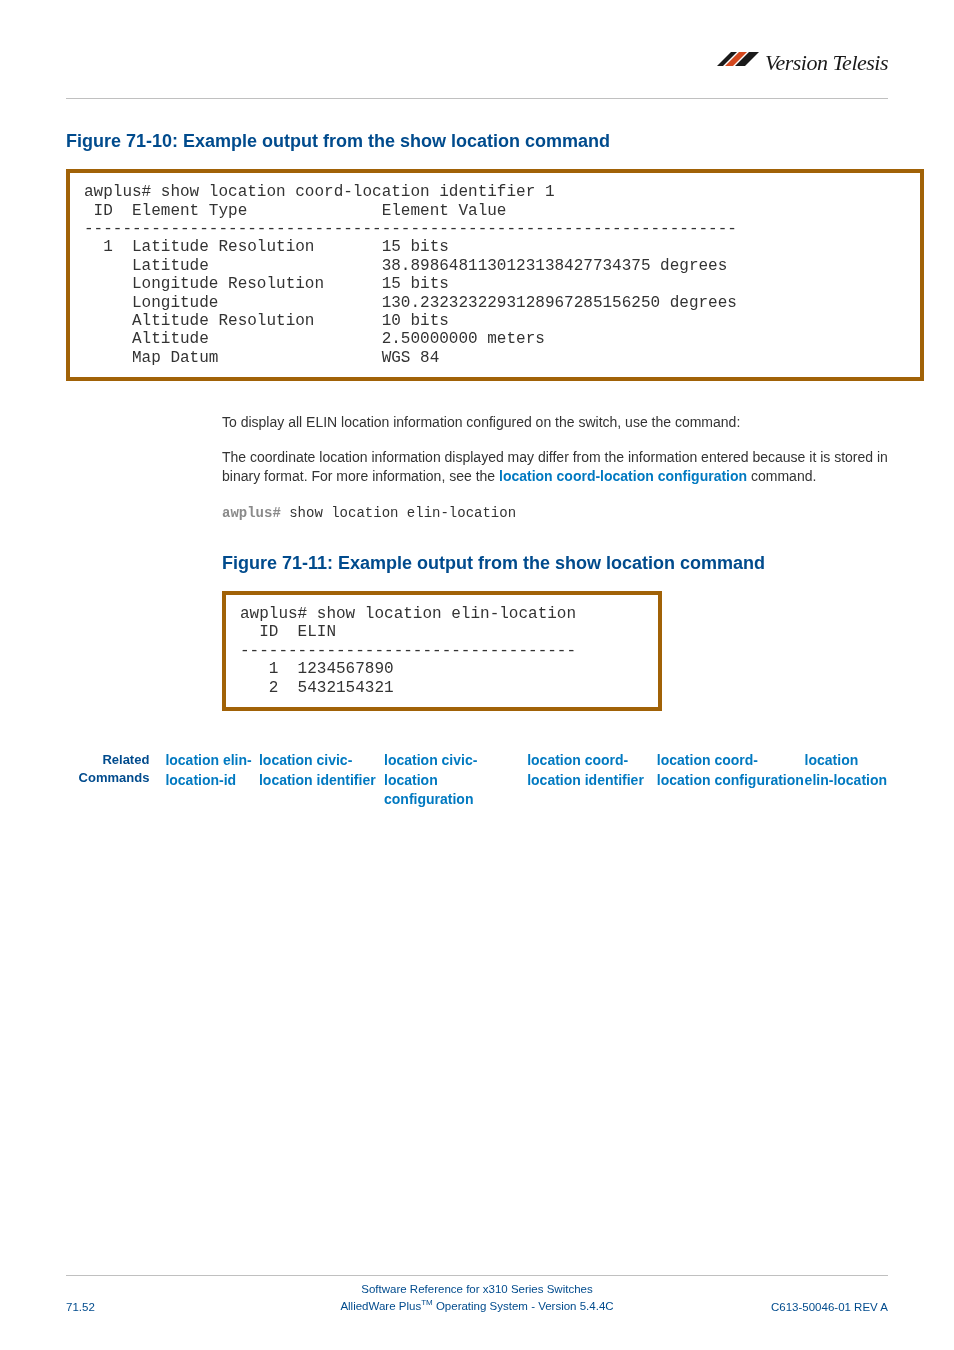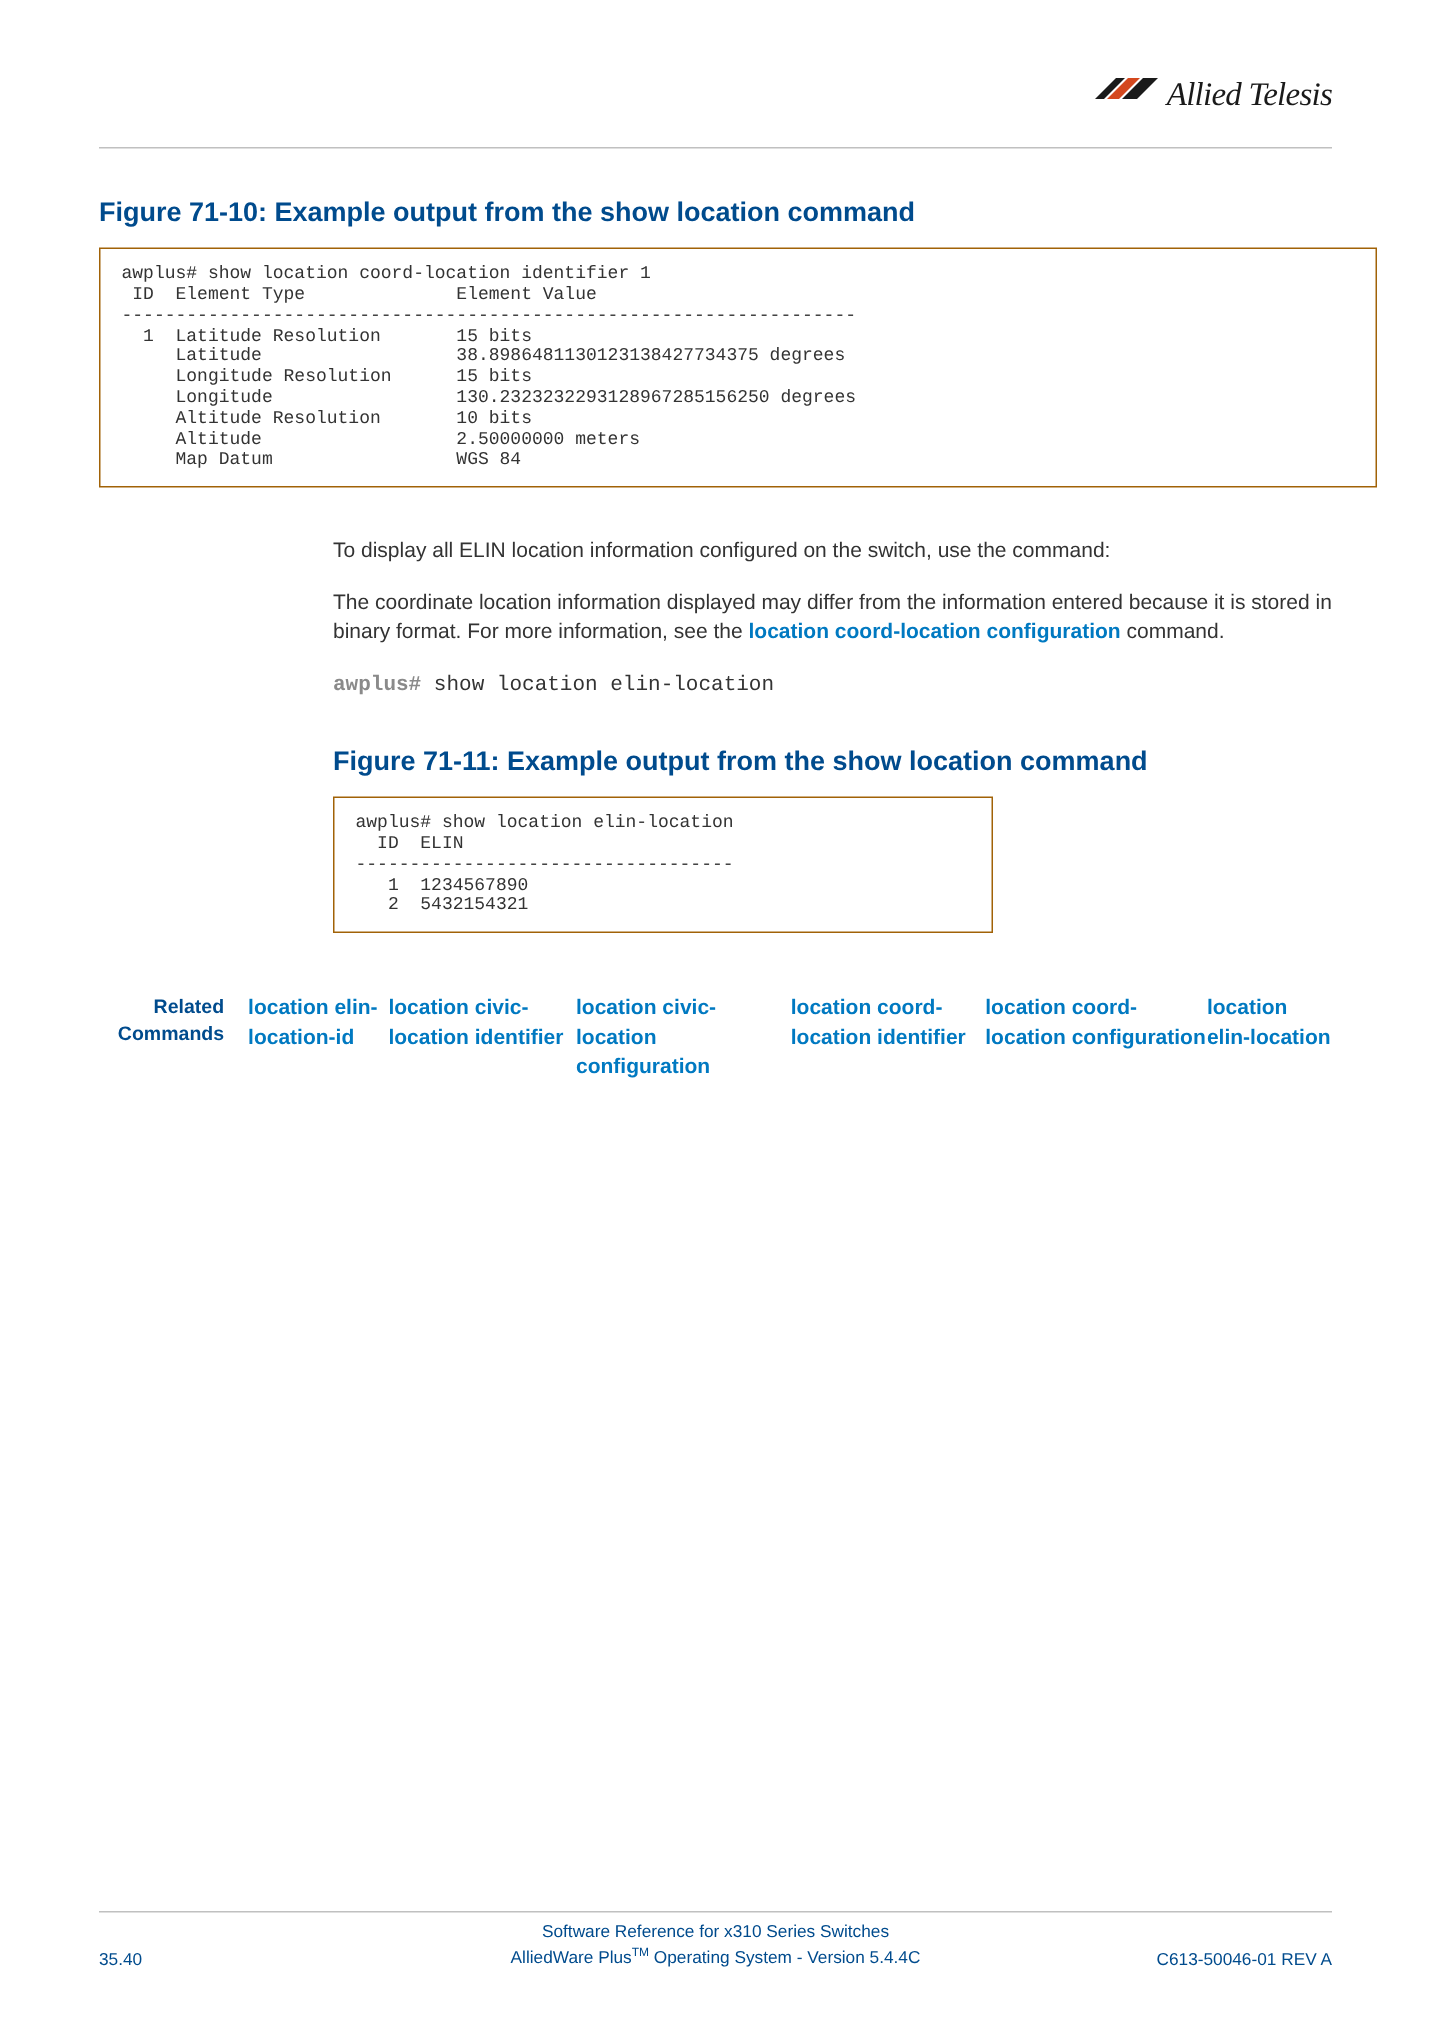--- a/index.html
+++ b/index.html
@@ -42,24 +42,24 @@
   .caption {
     color: #004b8d;
     font-weight: 600;
     font-size: 18px;
     margin: 0 0 6px 0;
   }
   .caption.indented {
     margin-left: 156px;
   }
   .codeblock {
-    border: 1px solid #a16207;
+    border: 4px solid #a16207;
     padding: 10px 14px 10px 14px;
     font-family: "Courier New", monospace;
-    font-size: 12px;
+    font-size: 16px;
     white-space: pre;
     color: #333;
     line-height: 1.15;
     margin-bottom: 32px;
   }
   .codeblock.narrow {
     margin-left: 156px;
     width: 440px;
     box-sizing: border-box;
   }
@@ -147,21 +147,21 @@
 
 <div class="page">
 
   <div class="header">
     <div class="logo">
       <svg width="42" height="22" viewBox="0 0 42 22">
         <polygon points="0,14 14,0 20,0 6,14" fill="#1a1a1a"></polygon>
         <polygon points="8,14 22,0 30,0 16,14" fill="#d4481e"></polygon>
         <polygon points="18,14 32,0 42,0 28,14" fill="#1a1a1a"></polygon>
       </svg>
-      <span class="logo-text">Allied Telesis</span>
+      <span class="logo-text">Version Telesis</span>
     </div>
   </div>
 
   <div class="caption">Figure 71-10: Example output from the show location command</div>
 
   <pre class="codeblock wide">awplus# show location coord-location identifier 1
  ID  Element Type              Element Value
 --------------------------------------------------------------------
   1  Latitude Resolution       15 bits
      Latitude                  38.8986481130123138427734375 degrees
@@ -203,18 +203,18 @@
 
   <div class="footer">
     <div class="footer-rule"></div>
     <div class="footer-lines">
       <div>Software Reference for x310 Series Switches</div>
       <div class="l2">
         <span>AlliedWare Plus</span><span class="tm">TM</span><span> Operating System  - Version 5.4.4C</span>
       </div>
     </div>
     <div class="footer-row">
-      <div>35.40</div>
+      <div>71.52</div>
       <div>C613-50046-01 REV A</div>
     </div>
   </div>
 
 </div>
 
 </body></html>

